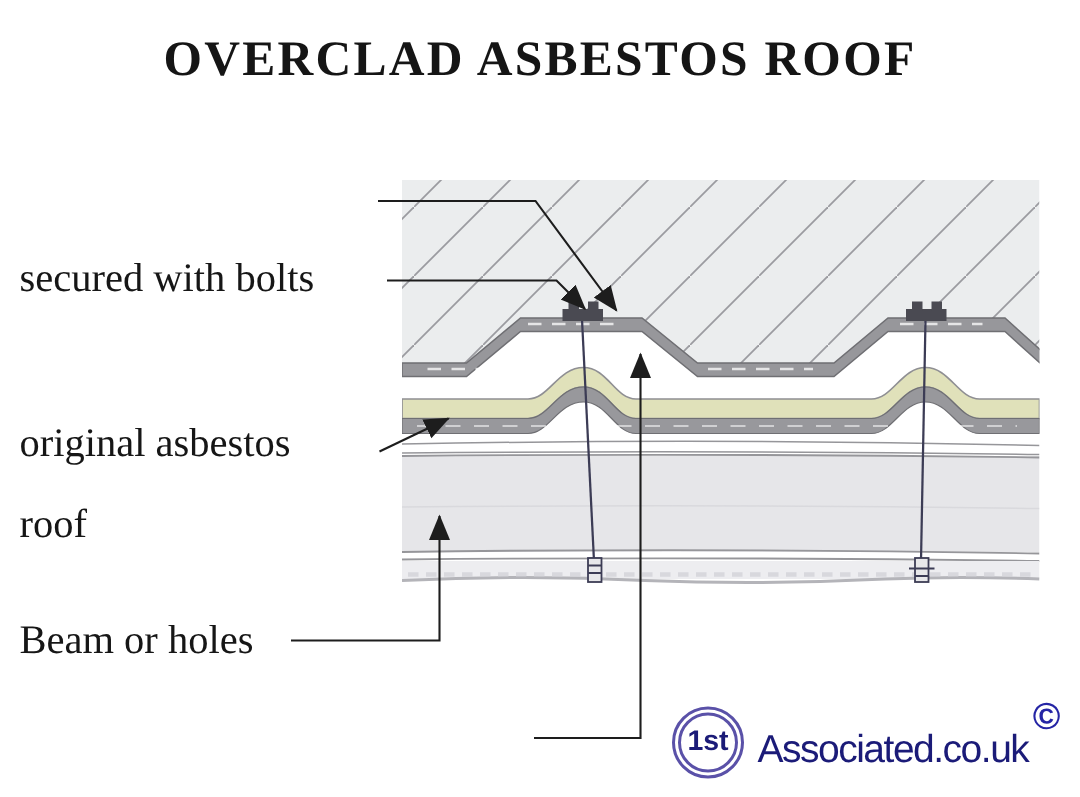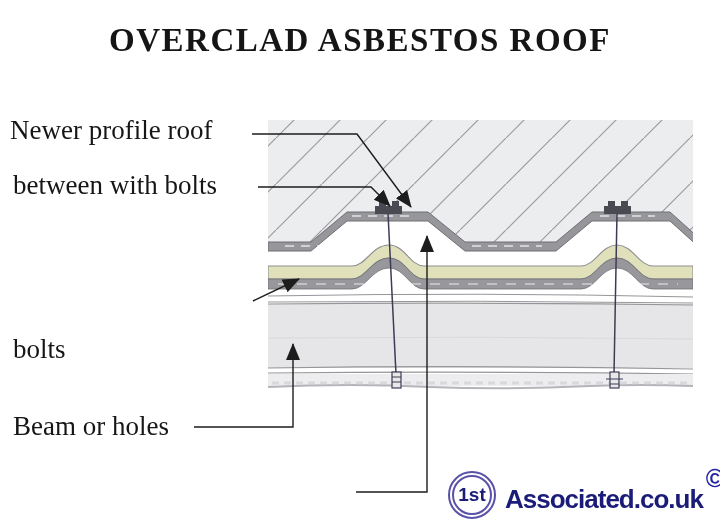--- a/index.html
+++ b/index.html
@@ -25,38 +25,38 @@
     display:flex;align-items:center;justify-content:center;margin-top:3px;
   }
   .badge-inner{
     width:36px;height:36px;border:2px solid var(--logo-purple,#5a51a8);border-radius:50%;
     display:flex;align-items:center;justify-content:center;
   }
   .badge-inner span{
     font-size:19px;font-weight:bold;color:var(--logo-navy,#1b1b78);
   }
   .brand{
-    font-size:26px;font-weight:bold;letter-spacing:-1px;
+    font-size:26px;font-weight:normal;letter-spacing:-1px;
     color:var(--logo-navy,#1b1b78);margin-left:9px;margin-top:16px;
   }
   .copy{
     font-size:25px;font-weight:bold;color:var(--copyright-blue,#2525a5);
     margin-left:3px;margin-top:-4px;
   }
 </style>
 </head>
 <body>
 
 <div class="stage">
 
   <h1 class="title">OVERCLAD ASBESTOS ROOF</h1>
 
-  <div class="lbl" style="left:10px;top:115px">Newer profile roof</div>
-  <div class="lbl" style="left:13px;top:170px">between with bolts</div>
-  <div class="lbl" style="left:13px;top:334px">bolts</div>
+  <div class="lbl" style="left:13px;top:170px">secured with bolts</div>
+  <div class="lbl" style="left:13px;top:280px">original asbestos</div>
+  <div class="lbl" style="left:13px;top:334px">roof</div>
   <div class="lbl" style="left:13px;top:411px">Beam or holes</div>
 
   <svg width="720" height="531" viewBox="0 0 720 531">
     <defs>
       <pattern id="hatch" width="46" height="46" patternUnits="userSpaceOnUse">
         <rect width="46" height="46" style="fill:var(--sky-fill,#ebedee)"></rect>
         <path d="M-2,48 L48,-2" style="stroke:var(--hatch-line,#9b9ba0)" stroke-width="1.2" fill="none"></path>
       </pattern>
       <marker id="ah" markerUnits="userSpaceOnUse" markerWidth="20" markerHeight="16" refX="16" refY="7" orient="auto">
         <path d="M0,0 L17,7 L0,14 Z" style="fill:var(--ink,#1d1d1d)"></path>

